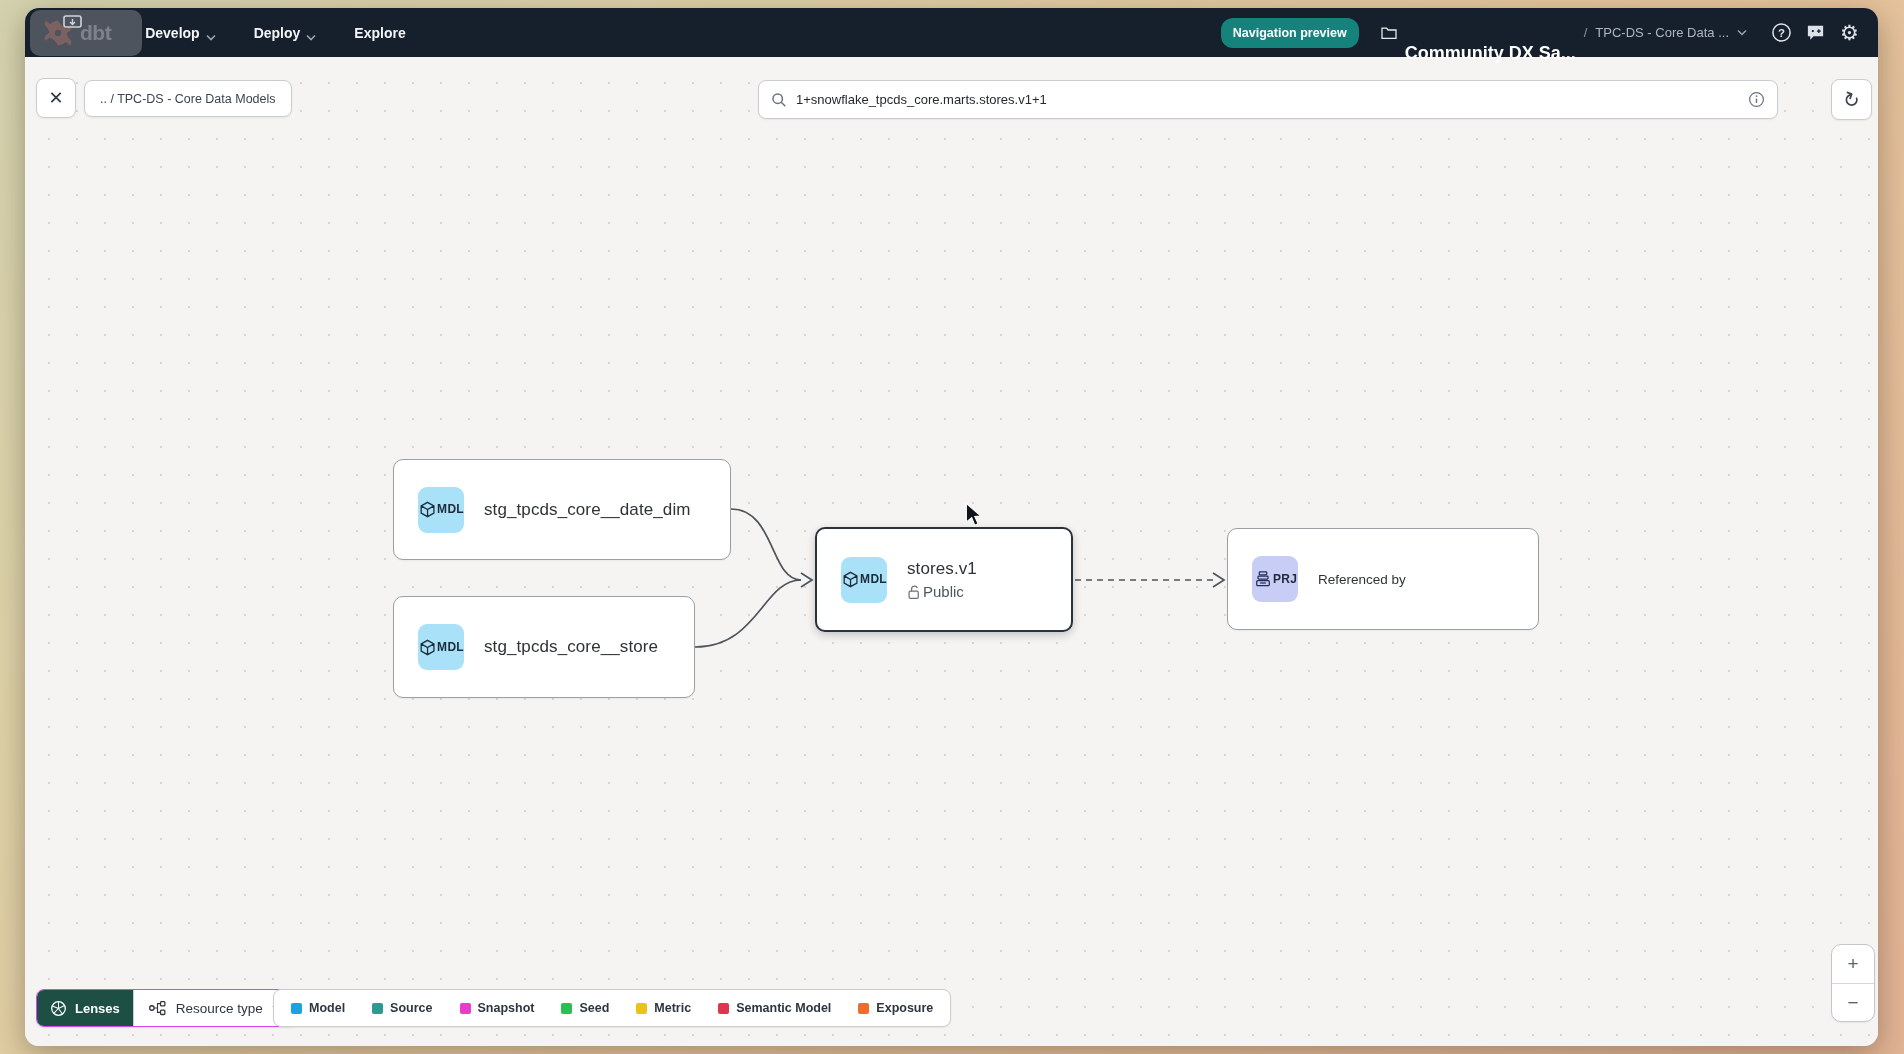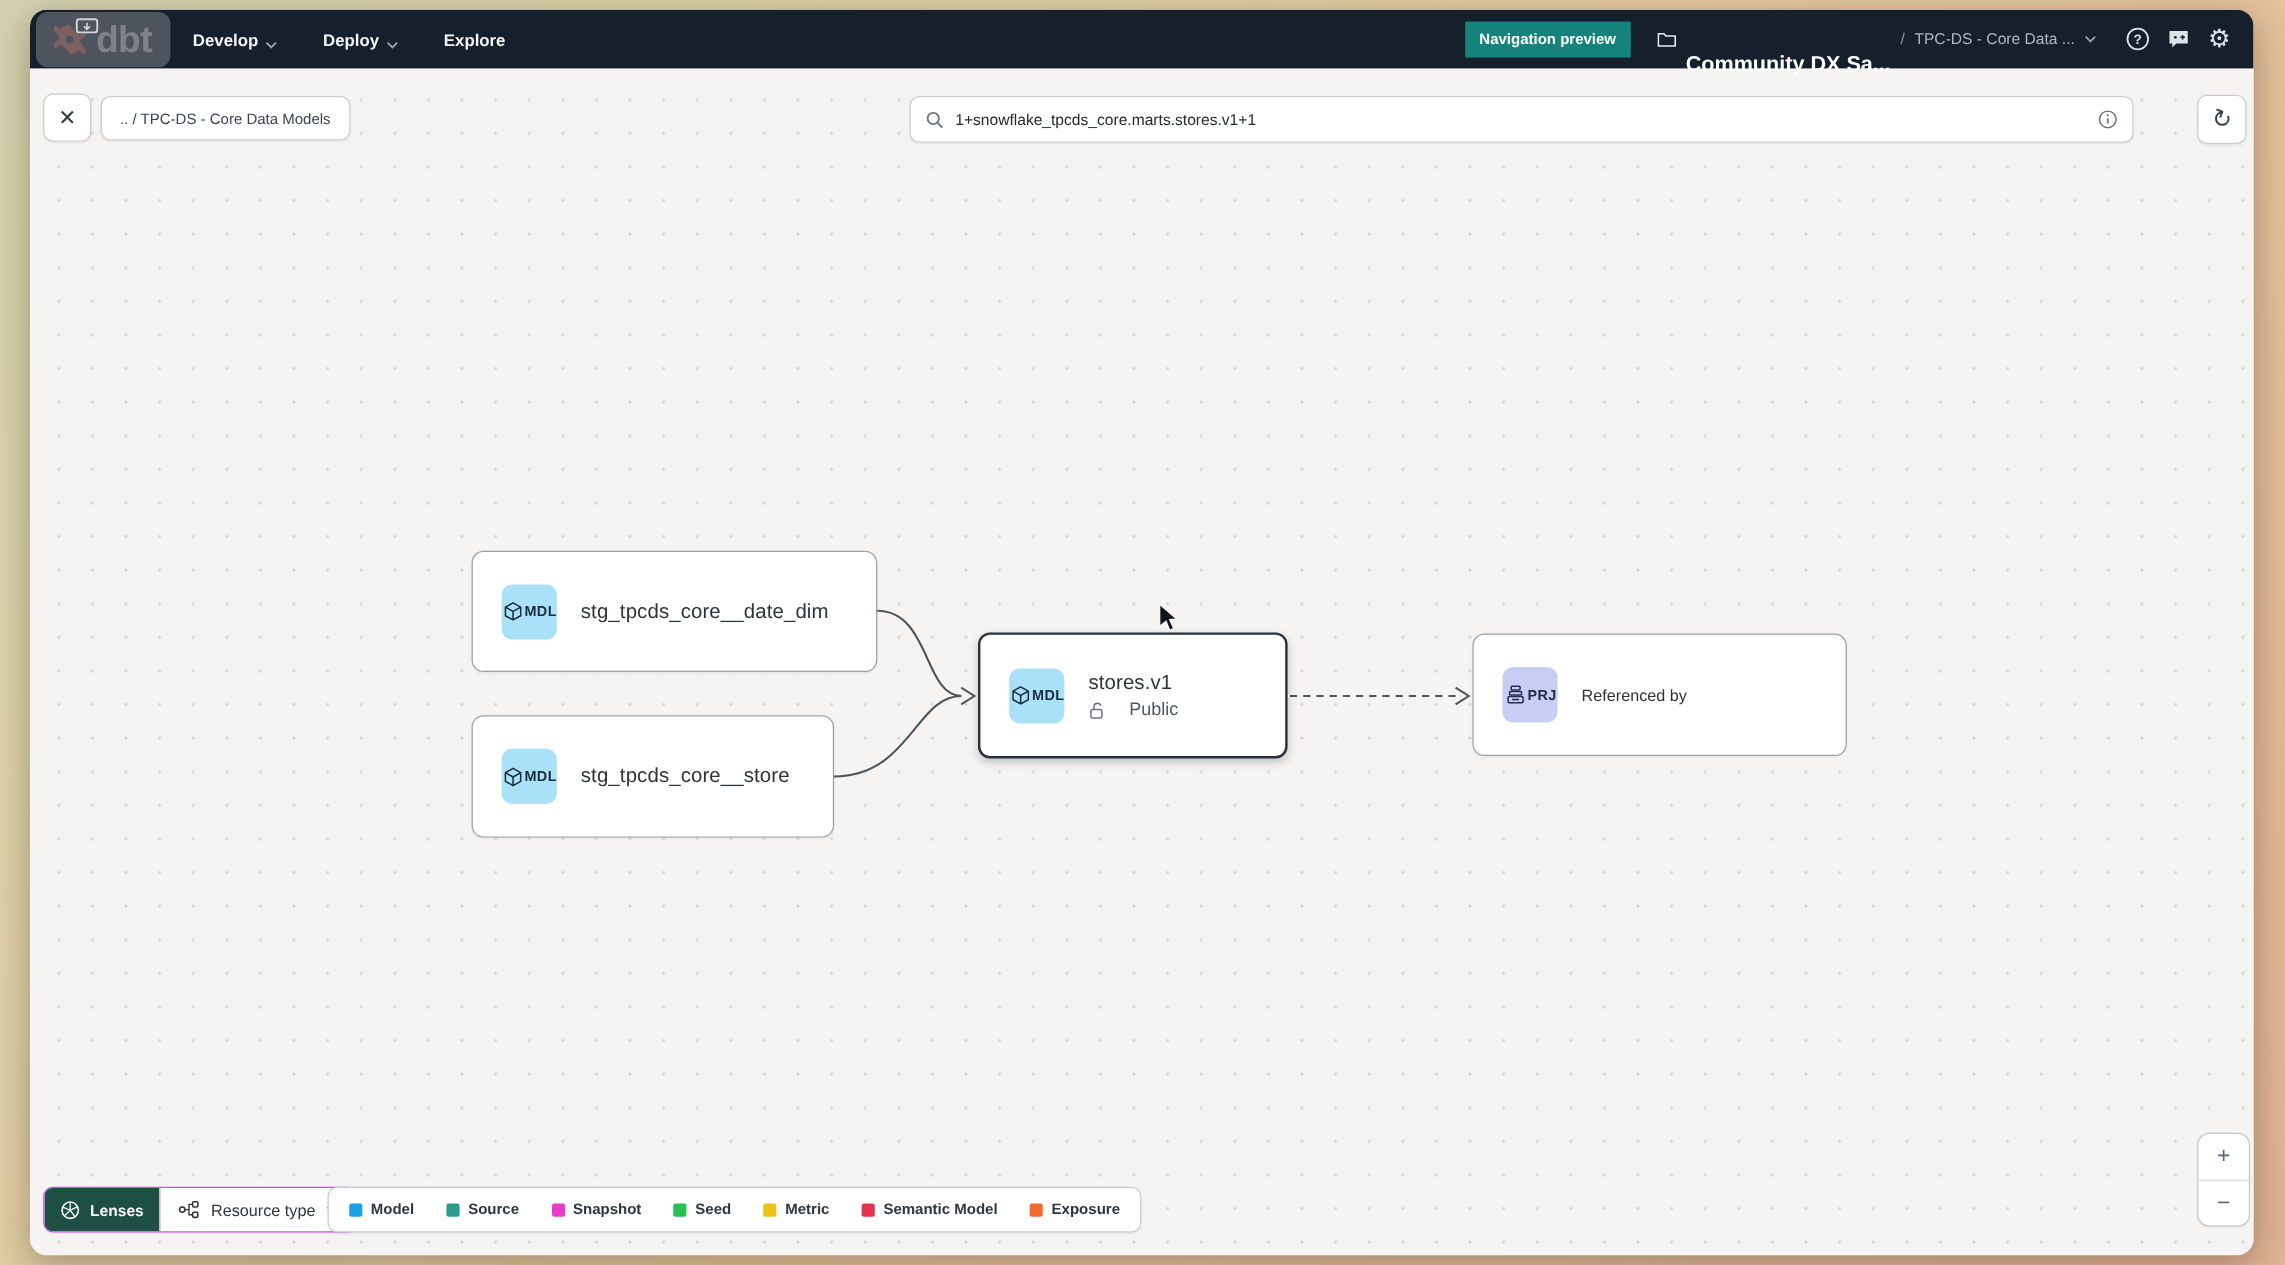--- a/index.html
+++ b/index.html
@@ -11,27 +11,27 @@
   
   .window { position:absolute; left:25px; top:8px; width:1853px; height:1038px;
     border-radius:14px; overflow:hidden; background:#f5f4f2;
     box-shadow:0 8px 30px rgba(40,30,20,.35);
   }
   
   .navbar { position:absolute; left:0; top:0; right:0; height:49px; background:#161f2c;
     display:flex; align-items:center; padding:0 18px; z-index:30;
   }
   .logo { display:flex; align-items:center; gap:7px; margin-right:34px; }
-  .logo-text { color:#fff; font-size:31px; font-weight:800; letter-spacing:-.5px; }
+  .logo-text { color:#fff; font-size:21px; font-weight:800; letter-spacing:-.5px; }
   .nav-menu { display:flex; align-items:center; gap:38px; }
   .nav-item { display:flex; align-items:flex-end; gap:6px; color:#f3f5f7; font-size:14px; font-weight:700; cursor:pointer; }
   .nav-chevron { margin-top:2px; }
   .nav-right { margin-left:auto; display:flex; align-items:center; gap:14px; }
   .preview-badge { background:#15837c; color:#fff; font-size:12.5px; font-weight:700;
-    padding:8px 12px; border-radius:1px; }
+    padding:8px 12px; border-radius:12px; }
   .crumbs { display:flex; align-items:center; gap:8px; margin-left:8px; }
   .crumb-project { color:#fff; font-size:18px; font-weight:700;margin-top:41px; }
   .crumb-sep { color:#8a93a1; font-size:13px; }
   .crumb-section { color:#aeb6c1; font-size:13px; }
   .nav-icons { display:flex; align-items:center; gap:13px; margin-left:10px; }
   .nav-icon { width:21px; height:21px; display:flex; align-items:center; justify-content:center; color:#dde2e8; cursor:pointer; }
   .gear-glyph { font-size:21px; line-height:21px; color:#dde2e8; }
   
   .canvas { position:absolute; left:0; top:49px; right:0; bottom:0;
     background-color:#f5f4f2;
@@ -56,21 +56,21 @@
     display:flex; align-items:center; gap:20px; padding:0 24px; z-index:10; cursor:pointer;
     box-shadow:0 1px 2px rgba(20,25,35,.05); }
   .node.selected { border:2px solid #2a323d; box-shadow:0 3px 8px rgba(20,25,35,.22); }
   .badge { width:46px; height:46px; border-radius:9px; display:flex; flex-direction:row;
     align-items:center; justify-content:center; gap:0; flex:none; }
   .badge-mdl { background:#a8e1f8; }
   .badge-prj { background:#c7cdf4; }
   .badge-label { font-size:12px; font-weight:700; color:#1d2b3a; letter-spacing:.3px; margin-top:-1px; }
   .node-title { font-size:17px; color:#2e3338; letter-spacing:.1px; }
   .node-main { display:flex; flex-direction:column; gap:4px; }
-  .node-sub { display:flex; align-items:center; gap:19px; color:#4e565f; font-size:15px; }
+  .node-sub { display:flex; align-items:center; gap:1px; color:#4e565f; font-size:15px; }
   .node-pretitle { font-size:13.5px; color:#2e3338; }
   .node-bigtitle { font-size:17.5px; color:#23282e; }
   #node-date-dim { left:368px; top:451px; width:338px; height:101px; }
   #node-store    { left:368px; top:588px; width:302px; height:102px; }
   #node-stores-v1{ left:790px; top:519px; width:258px; height:105px; }
   #node-project  { left:1202px; top:520px; width:312px; height:102px; }
   
   .footer-group { position:absolute; left:11px; top:981px; height:38px; display:flex;
     border:1px solid #d946ef; border-radius:8px; overflow:hidden; background:#fff; z-index:20;
     box-shadow:0 1px 2px rgba(20,25,35,.06); }

